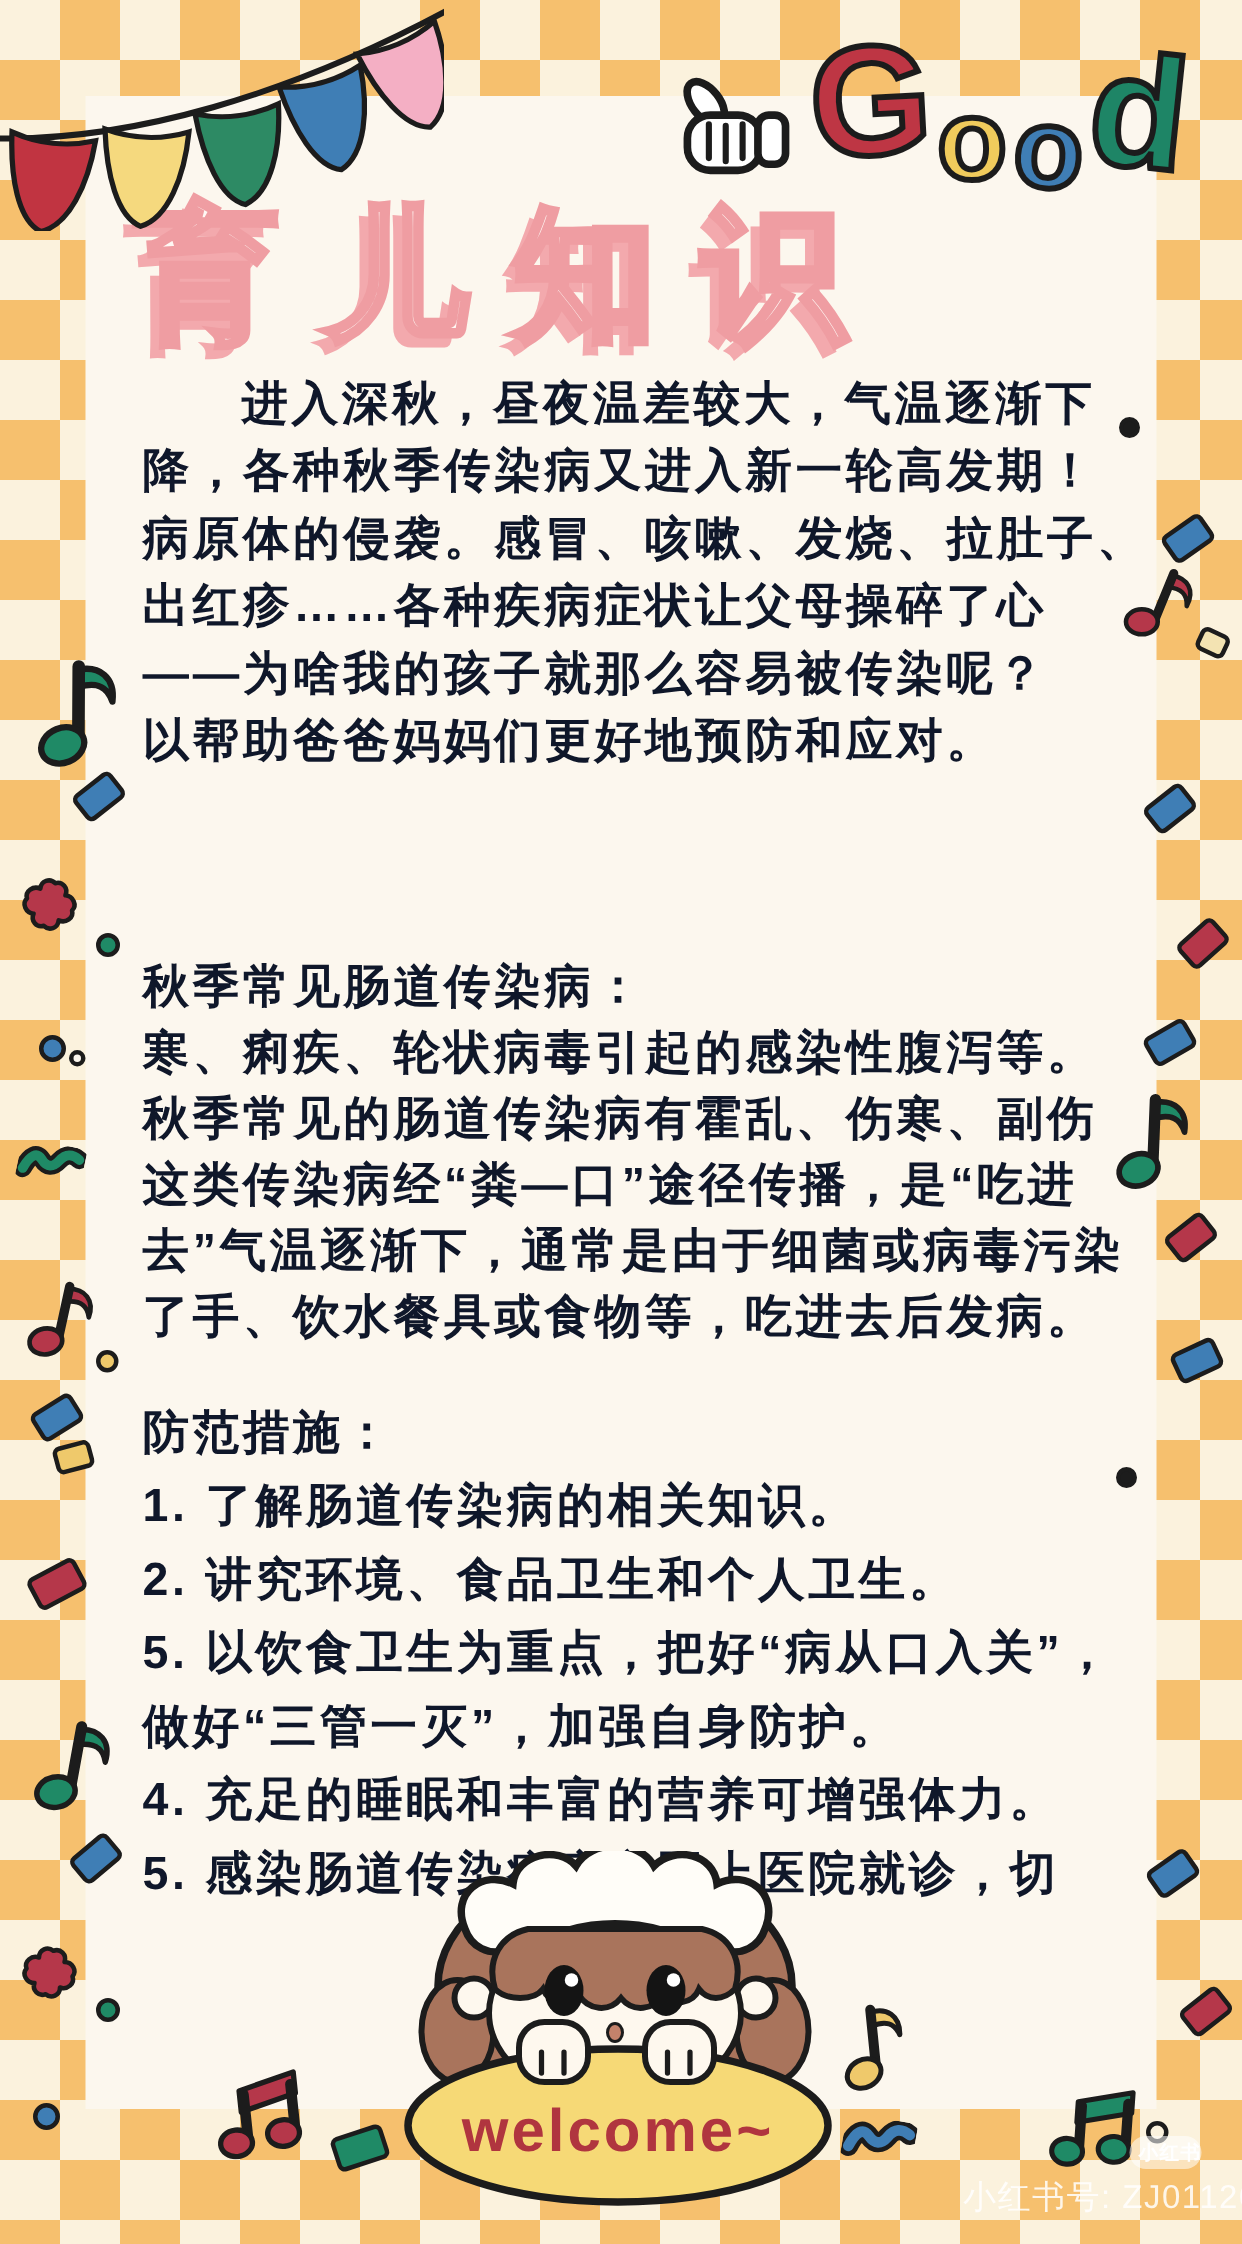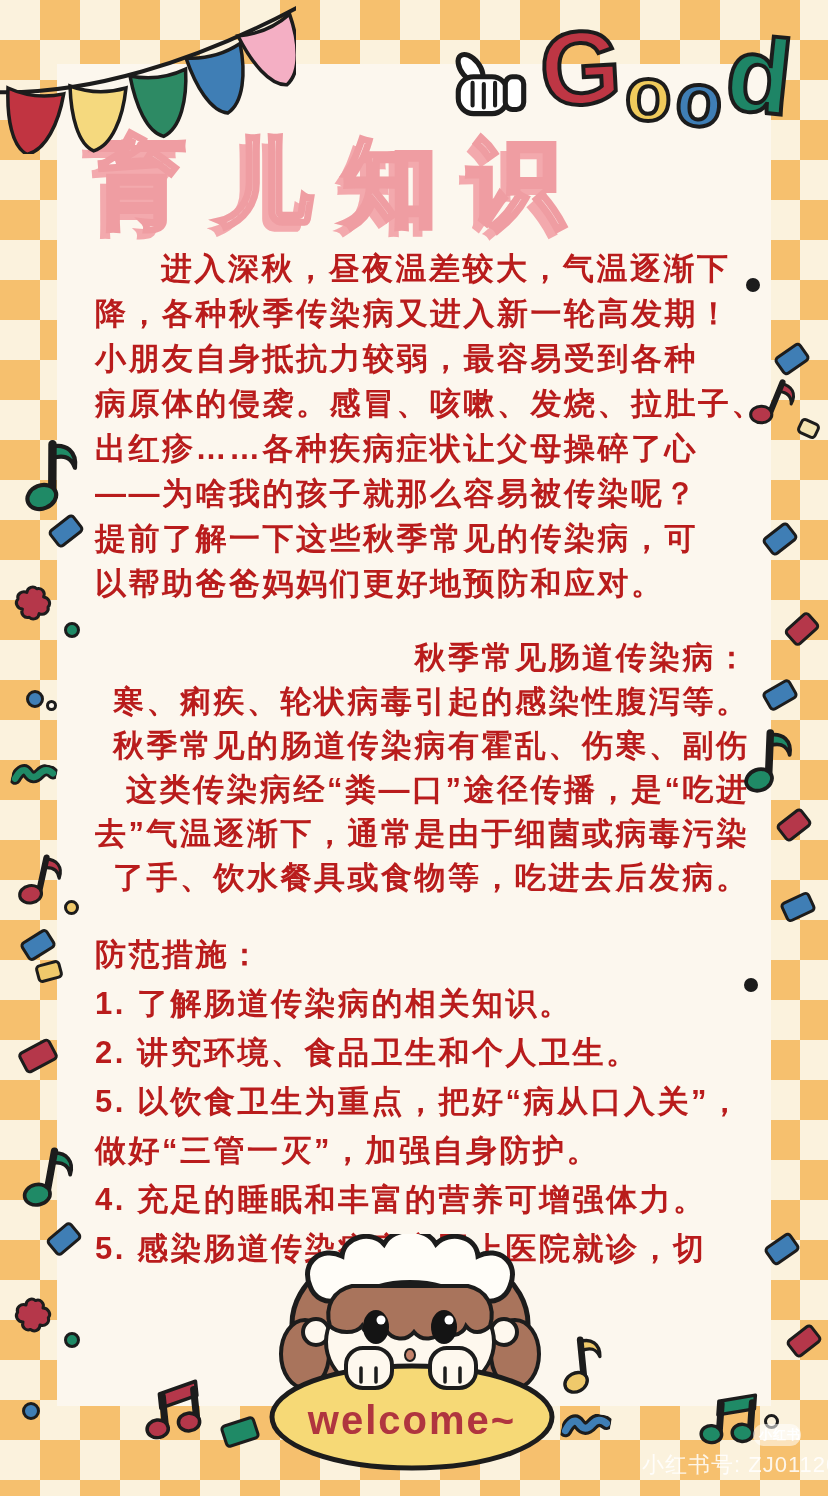--- a/index.html
+++ b/index.html
@@ -1,24 +1,24 @@
 <!DOCTYPE html>
 <html><head>
 <meta charset="utf-8">
 <style>
   html,body{margin:0;padding:0;}
   #poster{position:relative;width:828px;height:1496px;overflow:hidden;
     background:repeating-conic-gradient(#F6C06E 0% 25%, #FBF2DD 0% 50%);
     background-size:80px 80px;
     font-family:Liberation Sans, sans-serif;}
   #panel{position:absolute;left:57px;top:64px;width:714px;height:1342px;background:#FCF7EE;}
-  .textblock{position:absolute;color:#b91c1c;font-size:31px;font-weight:600;letter-spacing:2.5px;}
+  .textblock{position:absolute;color:#0f172a;font-size:31px;font-weight:600;letter-spacing:2.5px;}
   .line{white-space:nowrap;}
   .lh45 .line{height:45px;line-height:45px;}
-  .lh44 .line{height:44px;line-height:44px;text-align:right;}
+  .lh44 .line{height:44px;line-height:44px;}
   .lh49 .line{height:49px;line-height:49px;}
   .indent{text-indent:66px;}
   #title{position:absolute;left:33px;top:56px;font-size:96px;font-weight:bold;letter-spacing:30px;
     color:#FFF8F4;-webkit-text-stroke:4px #EF9DA2;text-shadow:-8px 8px 0 #F3A9AD;white-space:nowrap;}
   #goodrow{position:absolute;left:446px;top:16px;display:flex;align-items:flex-start;}
   #goodrow .hand{width:92px;height:86px;margin-top:28px;}
   .gl{font-weight:bold;-webkit-text-stroke:4px #1c1c1c;line-height:1;display:inline-block;}
   .gl1{font-size:104px;color:#BE3644;margin-left:2px;transform:rotate(-3deg);}
   .gl2{font-size:76px;color:#F0CB5C;margin-top:40px;margin-left:4px;}
   .gl3{font-size:76px;color:#3F7EB5;margin-top:46px;margin-left:5px;transform:rotate(4deg);}
@@ -74,25 +74,23 @@
 
 <div id="poster">
 
   <div id="panel">
 
     <div id="title">育儿知识</div>
 
     <div class="textblock lh45" style="left:38px;top:182px;">
       <div class="line indent">进入深秋，昼夜温差较大，气温逐渐下</div>
       <div class="line">降，各种秋季传染病又进入新一轮高发期！</div>
-      <div class="line">小朋友自身抵抗力较弱，最容易受到各种</div>
       <div class="line">病原体的侵袭。感冒、咳嗽、发烧、拉肚子、</div>
       <div class="line">出红疹……各种疾病症状让父母操碎了心</div>
       <div class="line">——为啥我的孩子就那么容易被传染呢？</div>
-      <div class="line">提前了解一下这些秋季常见的传染病，可</div>
       <div class="line">以帮助爸爸妈妈们更好地预防和应对。</div>
     </div>
 
     <div class="textblock lh44" style="left:38px;top:572px;">
       <div class="line">秋季常见肠道传染病：</div>
       <div class="line">寒、痢疾、轮状病毒引起的感染性腹泻等。</div>
       <div class="line">秋季常见的肠道传染病有霍乱、伤寒、副伤</div>
       <div class="line">这类传染病经“粪—口”途径传播，是“吃进</div>
       <div class="line">去”气温逐渐下，通常是由于细菌或病毒污染</div>
       <div class="line">了手、饮水餐具或食物等，吃进去后发病。</div>

